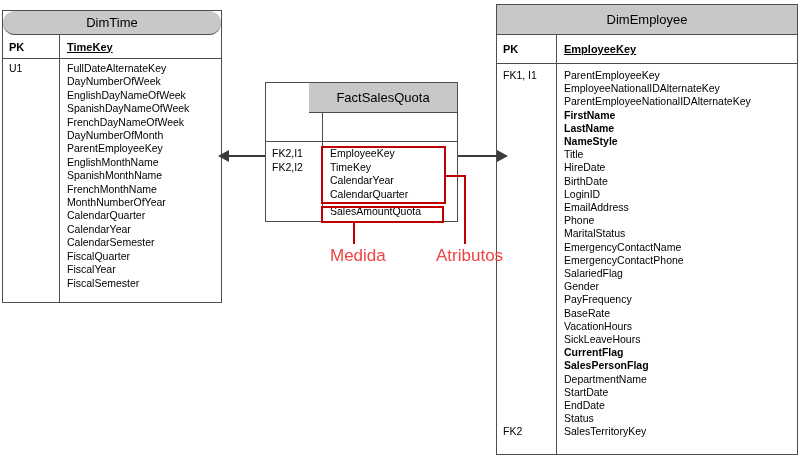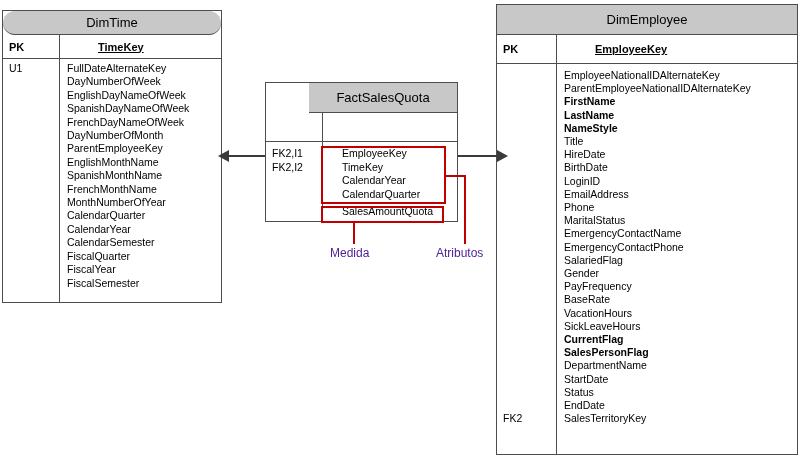--- a/index.html
+++ b/index.html
@@ -14,21 +14,21 @@
     border:1px solid #4d4d4d; box-sizing:border-box;
     display:flex; flex-direction:column;
   }
   .tbl-title {
     background:#c8c8c8; border-bottom:1px solid #4d4d4d;
     text-align:center; font-size:13px; color:#000;
     flex:0 0 auto;
   }
   .pkrow {
     display:flex; border-bottom:1px solid #4d4d4d; box-sizing:border-box;
-    font-size:11px; font-weight:bold; flex:0 0 auto; align-items:center;gap:31px;
+    font-size:11px; font-weight:bold; flex:0 0 auto; align-items:center;
   }
   .pkrow .f { text-decoration:underline; }
   .body { flex:1 1 auto; position:relative; box-sizing:border-box; }
   .row { display:flex; white-space:nowrap; }
   .k { flex:0 0 auto; box-sizing:border-box; padding-left:6px; }
   .f { padding-left:8px; }
   .vdiv { position:absolute; width:1px; background:#4d4d4d; bottom:0; }
   .bold { font-weight:bold; }
 
   
@@ -40,21 +40,21 @@
   .t-dimtime .body { padding-top:3px; font-size:10.5px; }
   .t-dimtime .row { line-height:13.4px; }
 
   
   .t-fact { left:265px; top:82px; width:193px; height:140px; }
   .t-fact .tbl-title { height:29px; line-height:29px;margin-left:43px; }
   .t-fact .pkrow { height:29px; }
   .t-fact .k { width:56px; }
   .t-fact .vdiv { left:56px; top:29px; }
   .t-fact .body { padding-top:5px; font-size:10.5px; }
-  .t-fact .row { line-height:13.5px;gap:12px; }
+  .t-fact .row { line-height:13.5px; }
   .t-fact .row:last-child { margin-top:4px; }
 
   
   .t-demp { left:496px; top:4px; width:302px; height:451px; }
   .t-demp .tbl-title { height:29px; line-height:29px; }
   .t-demp .pkrow { height:29px; }
   .t-demp .k { width:59px; }
   .t-demp .vdiv { left:59px; top:29px; }
   .t-demp .body { padding-top:5px; font-size:10.5px; }
   .t-demp .row { line-height:13.2px; }
@@ -72,21 +72,21 @@
     border-left:11px solid #3b3b3b; }
 
   
   .hl-box  { position:absolute; border:2px solid #c00000; box-sizing:border-box; background:transparent; }
   .hl-line { position:absolute; background:#c00000; }
   #hl-attrs   { left:321px; top:146px; width:125px; height:58px; }
   #hl-measure { left:321px; top:206px; width:123px; height:17px; }
   #measure-line { left:353px; top:223px; width:2px; height:21px; }
   #attr-hline   { left:446px; top:175px; width:20px; height:2px; }
   #attr-vline   { left:464px; top:175px; width:2px; height:69px; }
-  .callout-label { position:absolute; font-size:12px; color:#4c1d95; }
+  .callout-label { position:absolute; font-size:17px; color:#ef4444; }
   #measure-label { left:330px; top:246px; }
   #attr-label    { left:436px; top:246px;text-align:right; }
 </style>
 </head>
 <body>
 
 <div id="canvas">
 
   <div class="tbl t-dimtime">
     <div class="tbl-title">DimTime</div>
@@ -222,20 +222,24 @@
   </div>
 
   <div class="tbl t-demp">
     <div class="tbl-title">DimEmployee</div>
     <div class="pkrow">
       <span class="k">PK</span>
       <span class="f">EmployeeKey</span>
     </div>
     <div class="body">
 
+        <div class="row">
+          <span class="k">FK1, I1</span>
+          <span class="f">ParentEmployeeKey</span>
+        </div>
 
         <div class="row">
           <span class="k"></span>
           <span class="f">EmployeeNationalIDAlternateKey</span>
         </div>
 
         <div class="row">
           <span class="k"></span>
           <span class="f">ParentEmployeeNationalIDAlternateKey</span>
         </div>
@@ -346,26 +350,26 @@
           <span class="f">DepartmentName</span>
         </div>
 
         <div class="row">
           <span class="k"></span>
           <span class="f">StartDate</span>
         </div>
 
         <div class="row">
           <span class="k"></span>
+          <span class="f">EndDate</span>
+        </div>
+
+        <div class="row">
+          <span class="k"></span>
           <span class="f">Status</span>
-        </div>
-
-        <div class="row">
-          <span class="k"></span>
-          <span class="f">EndDate</span>
         </div>
 
         <div class="row">
           <span class="k">FK2</span>
           <span class="f">SalesTerritoryKey</span>
         </div>
       </div>
     <div class="vdiv"></div>
   </div>
 

